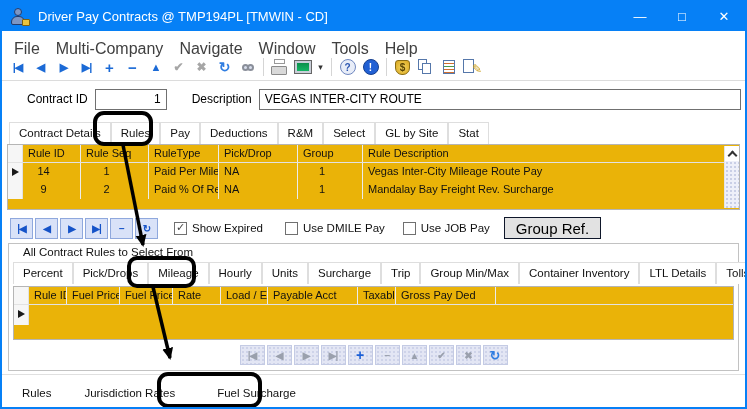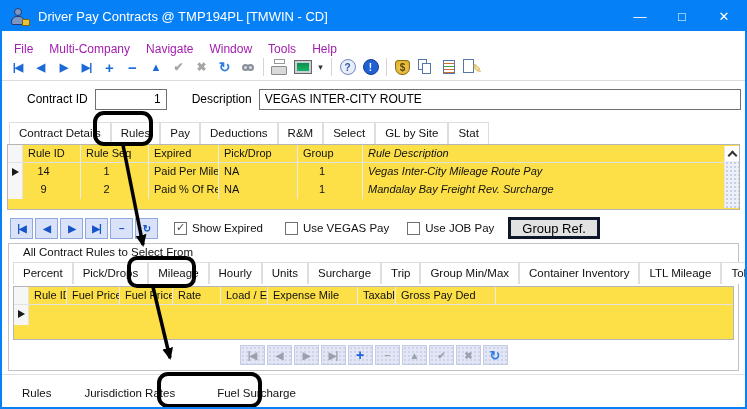--- a/index.html
+++ b/index.html
@@ -11,21 +11,21 @@
   
   .titlebar{height:29px;background:#0680f6;display:flex;align-items:center;color:#fff;}
   .appicon{width:20px;height:18px;margin:0 8px 0 8px;position:relative;flex-shrink:0;}
   .appicon .head{position:absolute;left:4px;top:0;width:8px;height:8px;border-radius:50%;background:#7d96c4;border:1px solid #233c6e;}
   .appicon .bodyp{position:absolute;left:1px;top:8px;width:14px;height:9px;border-radius:6px 6px 2px 2px;background:#7d96c4;border:1px solid #233c6e;}
   .appicon .lock{position:absolute;right:0;bottom:0;width:8px;height:7px;background:#eac33d;border:1px solid #7c610f;border-radius:1px;}
   .title{font-size:13px;flex:1;white-space:nowrap;overflow:hidden;}
   .wc{width:42px;height:29px;display:flex;align-items:center;justify-content:center;font-size:13px;cursor:default;}
   
   .menubar{height:23px;display:flex;align-items:center;padding-left:4px;background:#fff;}
-  .mitem{font-size:12px;padding:2px 8px;color:#a21caf;margin-top:13px;}
+  .mitem{font-size:16px;padding:2px 8px;color:#404040;margin-top:13px;}
   
   .toolbar{height:27px;display:flex;align-items:center;padding-left:5px;gap:2px;border-bottom:1px solid #dcdcdc;}
   .tb{width:21px;height:21px;display:flex;align-items:center;justify-content:center;font-size:12px;position:relative;}
   .tb.bluei{color:#1b6ad6;font-weight:bold;font-size:11px;letter-spacing:-1px;}
   .tb.big{font-size:15px;letter-spacing:0;}
   .tb.grayi{color:#a6a6a6;font-weight:bold;letter-spacing:0;}
   .tb.ref{color:#2f7de1;font-weight:bold;font-size:14px;letter-spacing:0;}
   .sep{width:1px;height:18px;background:#d5d5d5;margin:0 3px;}
   .lens{width:7px;height:7px;border:2px solid #8a8f9a;border-radius:50%;background:#d8deec;display:inline-block;margin:0 -1px;}
   .printer .p-top{position:absolute;top:2px;left:5px;width:11px;height:5px;background:#fff;border:1px solid #999;}
@@ -47,43 +47,43 @@
   .flabel{font-size:12px;margin-right:7px;white-space:nowrap;}
   .fid{width:72px;height:21px;border:1px solid #707070;text-align:right;font-size:12px;padding:0 5px;font-family:"Liberation Sans",sans-serif;}
   .lbl2{margin-left:25px;}
   .fdesc{flex:1;height:21px;border:1px solid #707070;font-size:12px;padding:0 5px;font-family:"Liberation Sans",sans-serif;}
   
   .tabstrip{display:flex;align-items:flex-end;padding-left:7px;}
   .ts1{height:27px;}
   .ts2{height:25px;padding-left:4px;}
   .tab{font-size:11.5px;padding:4px 9px 5px;border:1px solid #dedede;border-bottom:none;background:#fff;white-space:nowrap;color:#111;}
   
-  .grid{border:1px solid #b5b5b5;margin:0 5px;background:#fde047;position:relative;}
+  .grid{border:1px solid #b5b5b5;margin:0 5px;background:#eab308;position:relative;}
   .grid1{height:66px;}
   .grid2{height:54px;margin:2px 4px 0;}
   .g-h{display:flex;height:18px;border-bottom:1px solid #e2e2e2;}
   .g-r{display:flex;height:18px;}
   .g-r2{height:20px;}
   .g-c{font-size:11px;padding:2px 0 0 5px;border-right:1px solid #ececec;overflow:hidden;white-space:nowrap;flex-shrink:0;color:#111;}
   .g-sel{width:15px;flex-shrink:0;background:#f6f6f6;border-right:1px solid #e2e2e2;position:relative;}
   .marker{position:absolute;left:4px;top:5px;width:0;height:0;border-left:7px solid #1a1a1a;border-top:4px solid transparent;border-bottom:4px solid transparent;}
   .num{text-align:center;padding-right:16px;padding-left:0;}
-  .w-rid{width:58px;} .w-seq{width:68px;} .w-rt{width:70px;} .w-pd{width:79px;} .w-grp{width:65px;} .w-desc{flex:1;border-right:none;font-style:italic;}
+  .w-rid{width:58px;} .w-seq{width:68px;} .w-rt{width:70px;} .w-pd{width:79px;} .w-grp{width:65px;} .w-desc{flex:1;border-right:none;}
   .v-rid{width:38px;} .v-fpmin{width:53px;} .v-fpmax{width:53px;} .v-rate{width:48px;} .v-load{width:47px;} .v-exp{width:90px;} .v-tax{width:38px;} .v-gross{width:100px;} .v-rest{flex:1;border-right:none;}
   .vsb{position:absolute;right:0;top:1px;bottom:1px;width:15px;display:flex;flex-direction:column;border-left:1px solid #e5e5e5;background:#fff;}
   .sb-up{height:15px;position:relative;}
   .sb-up::after{content:"";position:absolute;left:4px;top:6px;width:5px;height:5px;border-left:2px solid #333;border-top:2px solid #333;transform:rotate(45deg);}
   .sb-track{flex:1;background-color:#eef0f9;background-image:radial-gradient(#c9cfe6 1px,transparent 1px);background-size:4px 4px;}
   
   .navrow1{height:24px;margin:6px 0 0 8px;display:flex;align-items:center;}
   .nbtn{width:23px;height:21px;background:#d9e2f8;border:1px solid #8fa8dd;color:#1553c8;font-weight:bold;font-size:10px;display:flex;align-items:center;justify-content:center;margin-right:2px;letter-spacing:-1px;}
   .cbwrap{display:flex;font-size:11.5px;color:#111;}
   .cb{width:13px;height:13px;border:1px solid #707070;background:#fff;margin-right:5px;position:relative;display:inline-block;}
   .cb.checked::after{content:"✓";position:absolute;left:1px;top:-2px;font-size:11px;color:#444;}
-  .grpref{margin-left:14px;height:22px;padding:0 11px;font-size:13px;background:#e2e2e2;border:3px solid #0f172a;font-family:"Liberation Sans",sans-serif;}
+  .grpref{margin-left:14px;height:22px;padding:0 11px;font-size:15px;background:#e2e2e2;border:1px solid #0f172a;font-family:"Liberation Sans",sans-serif;}
   
   .groupbox{margin:3px 6px 0;border:1px solid #c2c2c2;height:128px;background:#fff;}
   .gb-title{font-size:11.5px;padding:2px 0 1px 14px;color:#111;}
   .navrow2{display:flex;justify-content:center;gap:2px;margin-top:5px;}
   .n2btn{width:25px;height:20px;background-color:#e3e6f4;background-image:radial-gradient(#ced3e9 1px,transparent 1px);background-size:4px 4px;border:1px solid #c4cbe4;display:flex;align-items:center;justify-content:center;font-size:10px;font-weight:bold;color:#9aa0ad;letter-spacing:-1px;}
   .n2btn.en{color:#1b5fd6;font-size:14px;letter-spacing:0;}
   .n2btn.ref2{color:#2f7de1;font-size:13px;letter-spacing:0;}
   
   .ts3{height:36px;display:flex;align-items:center;padding-left:20px;border-top:1px solid #e0e0e0;margin-top:3px;}
   .t3{font-size:11.5px;color:#111;white-space:nowrap;}
@@ -181,21 +181,21 @@
     <span class="tab">Select</span>
     <span class="tab">GL by Site</span>
     <span class="tab">Stat</span>
   </div>
 
   <div class="grid grid1">
     <div class="g-h">
       <span class="g-sel"></span>
       <span class="g-c w-rid">Rule ID</span>
       <span class="g-c w-seq">Rule Seq</span>
-      <span class="g-c w-rt">Expired</span>
+      <span class="g-c w-rt">RuleType</span>
       <span class="g-c w-pd">Pick/Drop</span>
       <span class="g-c w-grp">Group</span>
       <span class="g-c w-desc">Rule Description</span>
     </div>
     <div class="g-r">
       <span class="g-sel">
           <i class="marker"></i>
         </span>
       <span class="g-c w-rid num">14</span>
       <span class="g-c w-seq num">1</span>
@@ -225,53 +225,53 @@
     <span class="nbtn">▶</span>
     <span class="nbtn">▶|</span>
     <span class="nbtn">−</span>
     <span class="nbtn">↻</span>
     <label class="cbwrap" style="margin-left:14px;">
       <span class="cb checked"></span>
       <span>Show Expired</span>
     </label>
     <label class="cbwrap" style="margin-left:22px;">
       <span class="cb"></span>
-      <span>Use VEGAS Pay</span>
+      <span>Use DMILE Pay</span>
     </label>
     <label class="cbwrap" style="margin-left:18px;">
       <span class="cb"></span>
       <span>Use JOB Pay</span>
     </label>
     <button class="grpref">Group Ref.</button>
   </div>
 
   <div class="groupbox">
     <div class="gb-title">All Contract Rules to Select From</div>
     <div class="tabstrip ts2">
       <span class="tab">Percent</span>
       <span class="tab">Pick/Drops</span>
       <span class="tab">Mileage</span>
       <span class="tab">Hourly</span>
       <span class="tab">Units</span>
       <span class="tab">Surcharge</span>
       <span class="tab">Trip</span>
       <span class="tab">Group Min/Max</span>
       <span class="tab">Container Inventory</span>
-      <span class="tab">LTL Mileage</span>
+      <span class="tab">LTL Details</span>
       <span class="tab">Tolls</span>
     </div>
     <div class="grid grid2">
       <div class="g-h">
         <span class="g-sel"></span>
         <span class="g-c v-rid">Rule ID</span>
         <span class="g-c v-fpmin">Fuel Price Min</span>
         <span class="g-c v-fpmax">Fuel Price Max</span>
         <span class="g-c v-rate">Rate</span>
         <span class="g-c v-load">Load / Empty</span>
-        <span class="g-c v-exp">Expense Mile</span>
+        <span class="g-c v-exp">Payable Acct</span>
         <span class="g-c v-tax">Taxable</span>
         <span class="g-c v-gross">Gross Pay Ded</span>
         <span class="g-c v-rest"></span>
       </div>
       <div class="g-r g-r2">
         <span class="g-sel">
             <i class="marker"></i>
           </span>
         <span class="g-c v-rest"></span>
       </div>

